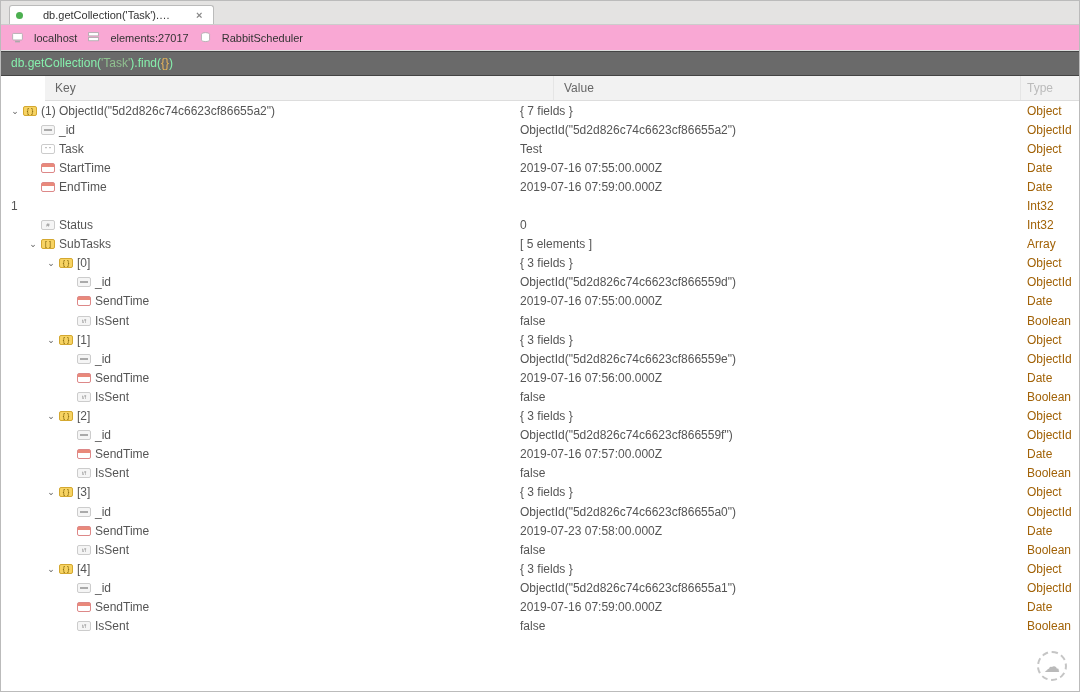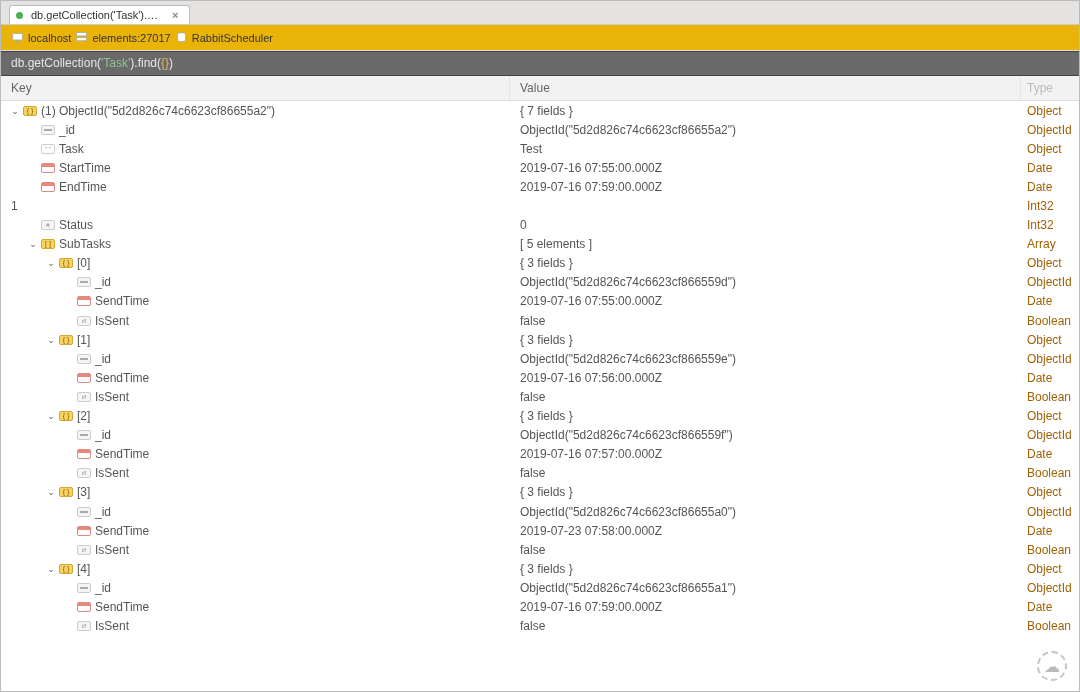--- a/index.html
+++ b/index.html
@@ -1,30 +1,30 @@
 <!DOCTYPE html>
 <html><head>
 <meta charset="utf-8">
 <style>
   * { box-sizing: border-box; margin: 0; padding: 0; font-family: Tahoma, Arial, sans-serif; }
   body { background: #f4f4f4; font-size: 12px; color: #333; }
   .window { width: 1080px; height: 692px; background: #fff; border: 1px solid #bbb; display: flex; flex-direction: column; overflow: hidden; }
   .tabbar { display: flex; background: #e4e3e2; border-bottom: 1px solid #ccc; padding: 4px 4px 0 8px; }
-  .tab { background: #fff; border: 1px solid #bbb; border-bottom: none; padding: 3px 10px 3px 6px; border-radius: 3px 3px 0 0; display: flex; align-items: center; gap: 8px; font-size: 11px; font-family: "Microsoft YaHei","SimSun",sans-serif; }
+  .tab { background: #fff; border: 1px solid #bbb; border-bottom: none; padding: 3px 10px 3px 6px; border-radius: 3px 3px 0 0; display: flex; align-items: center; gap: 20px; font-size: 11px; font-family: "Microsoft YaHei","SimSun",sans-serif; }
   .tab .dot { width: 7px; height: 7px; background: #4caf50; border-radius: 50%; }
   .tab .close { color: #888; font-weight: bold; margin-left: 6px; }
-  .breadcrumb { display: flex; align-items: center; gap: 4px; padding: 6px 10px; background: #eab308; border-bottom: 1px solid #ddd; font-size: 11px; font-family: "SimSun","Courier New",monospace; }
+  .breadcrumb { display: flex; align-items: center; gap: 10px; padding: 6px 10px; background: #f9a8d4; border-bottom: 1px solid #ddd; font-size: 11px; font-family: "SimSun","Courier New",monospace; }
   .bc-icon { width: 13px; height: 13px; display: inline-flex; align-items: center; justify-content: center; }
   .querybar { background: #6a6a6a; color: #ddd; padding: 4px 10px; font-family: "Courier New", monospace; font-size: 12px; border-top: 1px solid #444; border-bottom: 1px solid #444; }
-  .querybar .fn { color: #e5e5e5; }
+  .querybar .fn { color: #86efac; }
   .querybar .str { color: #90c090; }
   .querybar .brace { color: #e6b45a; }
   .statusbar { display: flex; align-items: center; gap: 8px; padding: 4px 8px; background: #f6f6f4; border-bottom: 1px solid #ddd; font-size: 11px; font-family: "SimSun",monospace; }
   .grid-icon { width: 12px; height: 12px; display: inline-block; }
-  .header { display: flex; background: #f2f2f2; border-bottom: 1px solid #ddd; color: #666; font-size: 12px; }
+  .header { display: flex; background: #f2f2f2; border-bottom: 1px solid #ddd; color: #666; font-size: 12px; margin-left: 44px; }
   .col-key { flex: 0 0 509px; padding: 5px 10px; border-right: 1px solid #e5e5e5; }
   .col-val { flex: 1; padding: 5px 10px; border-right: 1px solid #e5e5e5; }
   .col-type { flex: 0 0 58px; padding: 5px 6px; text-align: left; color: #bbb; }
   .tree { overflow-y: auto; flex: 1; background: #fff; position: relative; }
   .row { display: flex; align-items: center; height: 19.1px; font-size: 12px; white-space: nowrap; }
   .cell-key { flex: 0 0 509px; display: flex; align-items: center; padding-right: 6px; overflow: hidden; }
   .cell-val { flex: 1; padding: 0 10px; color: #555; overflow: hidden; }
   .cell-type { flex: 0 0 58px; padding: 0 6px; color: #a16207; font-size: 12px; }
   .indent { display: inline-block; }
   .chev { width: 12px; color: #606060; font-size: 9px; text-align: center; display: inline-block; }

